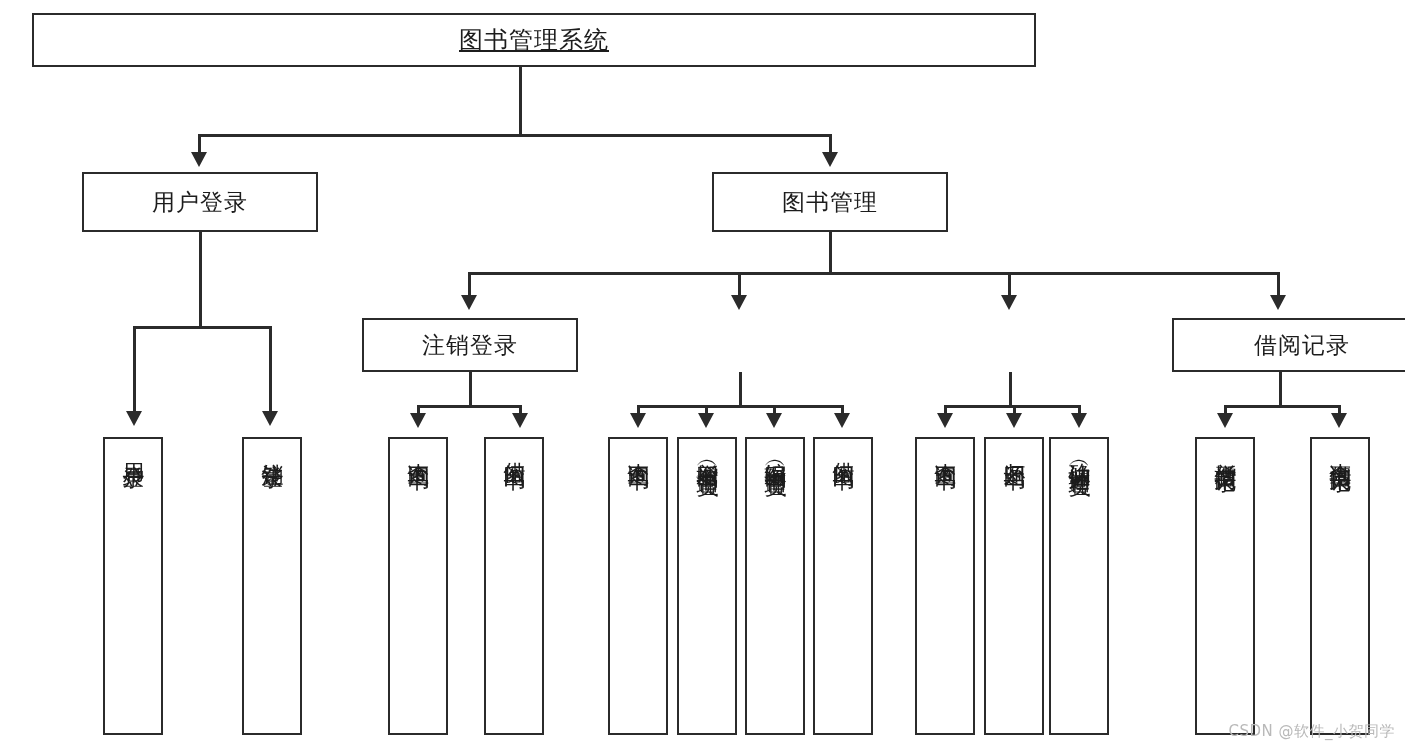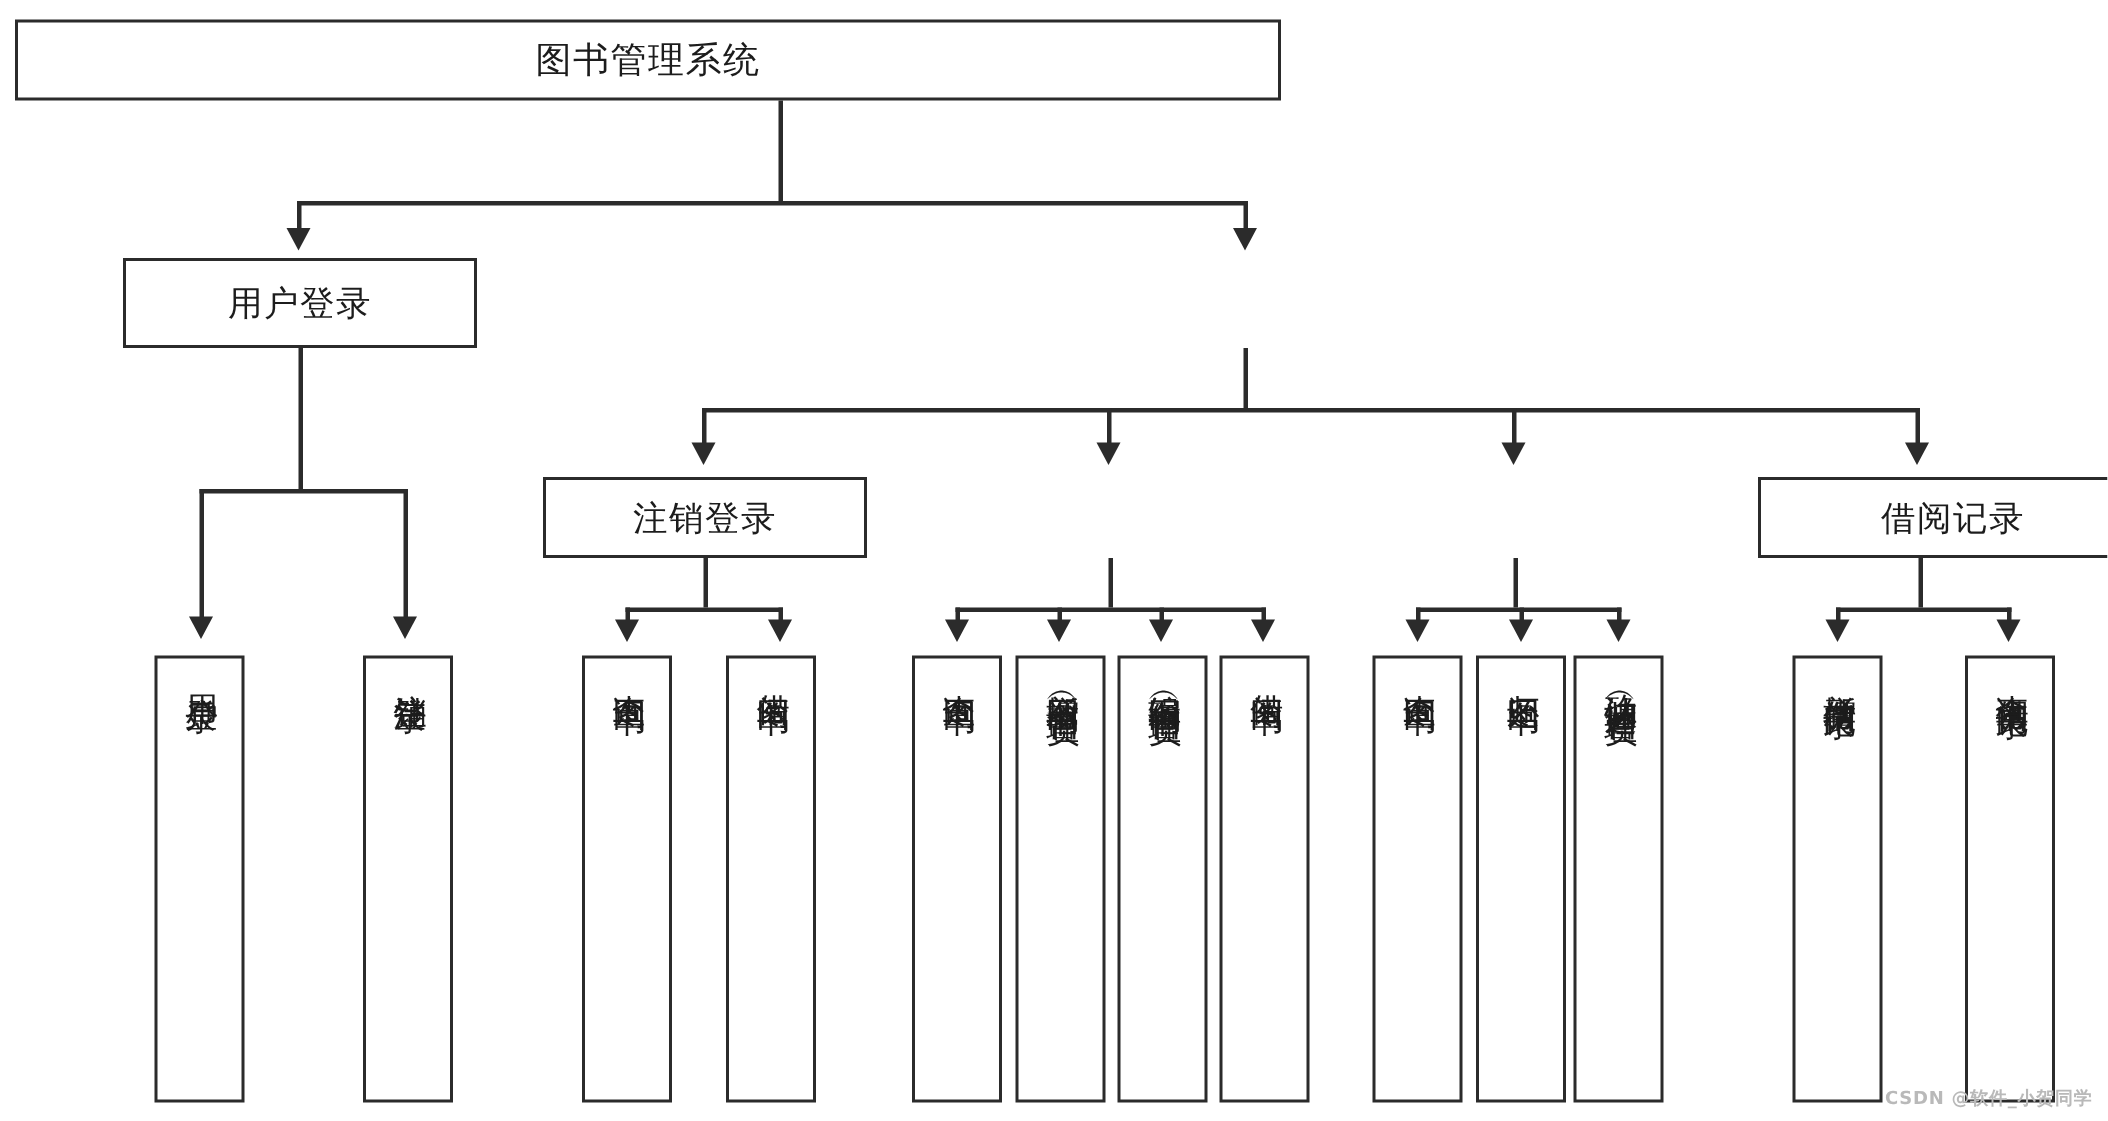--- a/index.html
+++ b/index.html
@@ -64,47 +64,49 @@
     border-left:8px solid transparent;
     border-right:8px solid transparent;
     border-top:15px solid #2b2b2b;
   }
 
   
   #watermark{
     position:absolute;
     right:10px;
     bottom:6px;
-    font-size:12px;
+    font-size:15px;
     color:#b9b9b9;
     letter-spacing:.5px;
     white-space:nowrap;
     user-select:none;
-    font-weight:bold;
   }
 </style>
 </head>
 <body>
 
 <div id="canvas">
 
-  <div class="box root horiz" style="left:10px;top:13px;width:844px;height:54px;">
+  <div class="box root horiz" style="left:32px;top:13px;width:1004px;height:54px;text-decoration:underline;">
     <span>图书管理系统</span>
   </div>
 
   <div class="ln v" style="left:519px;top:67px;height:67px;"></div>
 
   <div class="ln h" style="left:198px;top:134px;width:634px;"></div>
   <div class="ln v" style="left:198px;top:134px;height:19px;"></div>
   <div class="ln v" style="left:829px;top:134px;height:19px;"></div>
   <div class="arrow" style="left:191px;top:152px;"></div>
   <div class="arrow" style="left:822px;top:152px;"></div>
 
   <div class="box horiz" style="left:82px;top:172px;width:236px;height:60px;">
     <span>用户登录</span>
+  </div>
+  <div class="box horiz" style="left:712px;top:172px;width:236px;height:60px;">
+    <span>图书管理</span>
   </div>
 
   <div class="ln v" style="left:199px;top:232px;height:94px;"></div>
   <div class="ln h" style="left:133px;top:326px;width:139px;"></div>
   <div class="ln v" style="left:133px;top:326px;height:86px;"></div>
   <div class="ln v" style="left:269px;top:326px;height:86px;"></div>
   <div class="arrow" style="left:126px;top:411px;"></div>
   <div class="arrow" style="left:262px;top:411px;"></div>
 
   <div class="ln v" style="left:829px;top:232px;height:40px;"></div>

